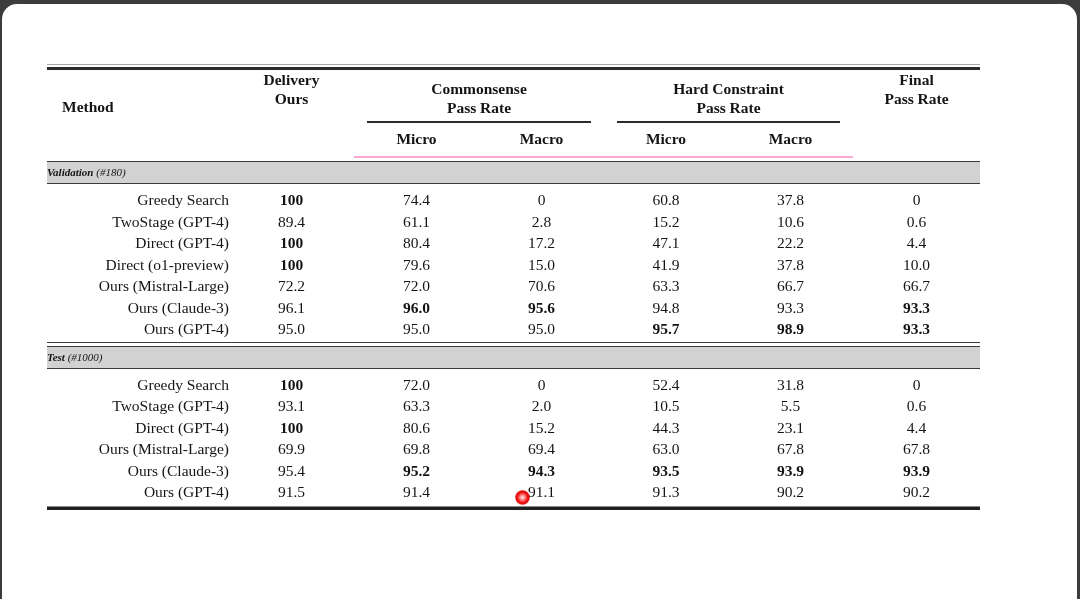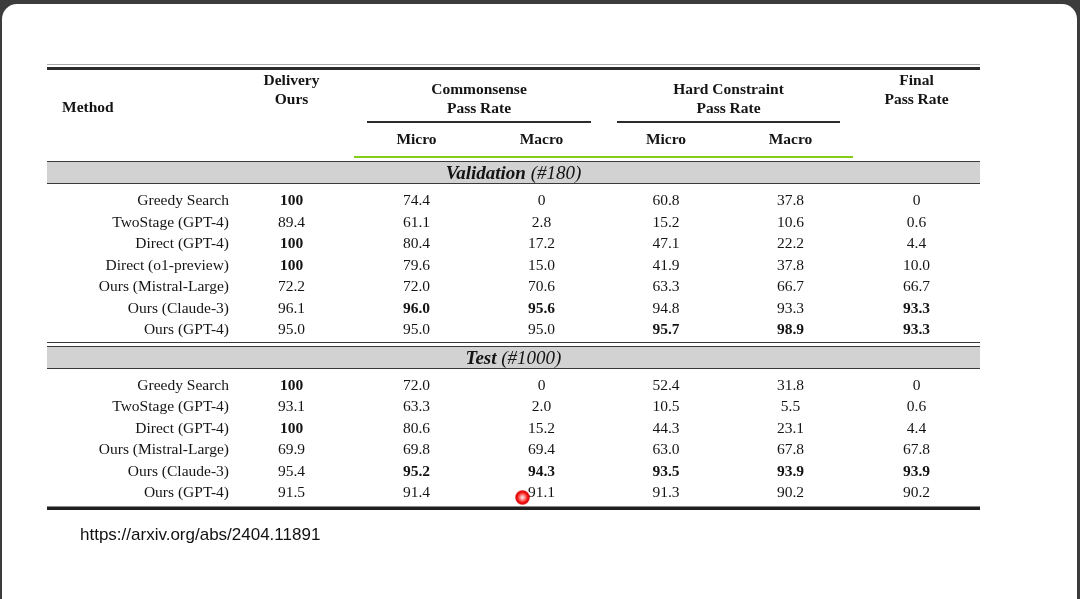--- a/index.html
+++ b/index.html
@@ -45,31 +45,31 @@
   th.group-h { padding-top: 9px; }
   .grp-lines { line-height: 19px; text-align: center; }
   .cmid {
     height: 0;
     border-bottom: 2px solid #2b2b2b;
     margin: 4px 13px 0 13px;
   }
   tr.subhead th {
     padding: 6px 0 8px 0;
     line-height: 19px;
-    border-bottom: 2px solid #84cc16;
+    border-bottom: 2px solid #f9a8d4;
     text-align: center;
   }
   td.band-td { padding: 3px 0; }
   .band {
     background: #d2d2d2;
     border-top: 1px solid #3a3a3a;
     border-bottom: 1px solid #3a3a3a;
-    text-align: center;
+    text-align: left;
     line-height: 21px;
-    font-size: 19px;
+    font-size: 11px;
   }
   .band-title { font-weight: bold; font-style: italic; }
   .band-count { font-style: italic; }
   td.method {
     text-align: right;
     padding-left: 15px;
     line-height: 21.5px;
     white-space: nowrap;
   }
   td.num { text-align: center; line-height: 21.5px; }
@@ -271,17 +271,16 @@
             <td class="num">91.4</td>
             <td class="num">91.1</td>
             <td class="num">91.3</td>
             <td class="num">90.2</td>
             <td class="num">90.2</td>
           </tr>
         </tbody>
       </table>
   </div>
 
-  <div class="url-text">https://arxiv.org/abs/2404.11891</div>
 
   <div class="pointer-dot"></div>
 
 </div>
 
 </body></html>

